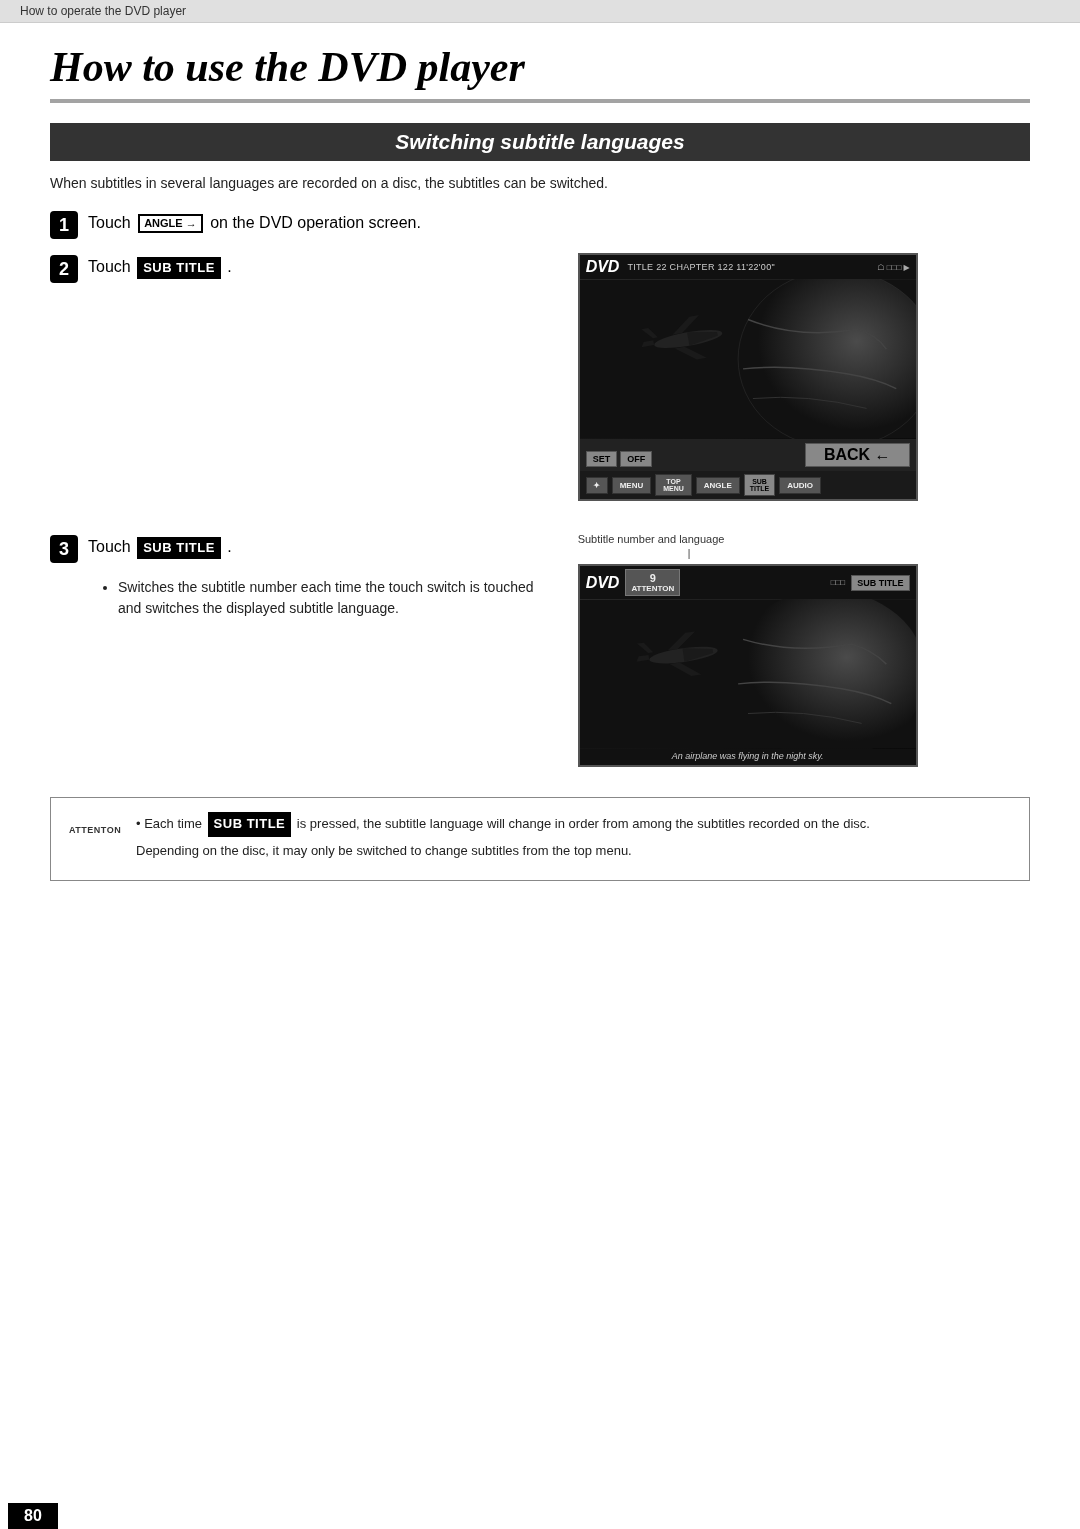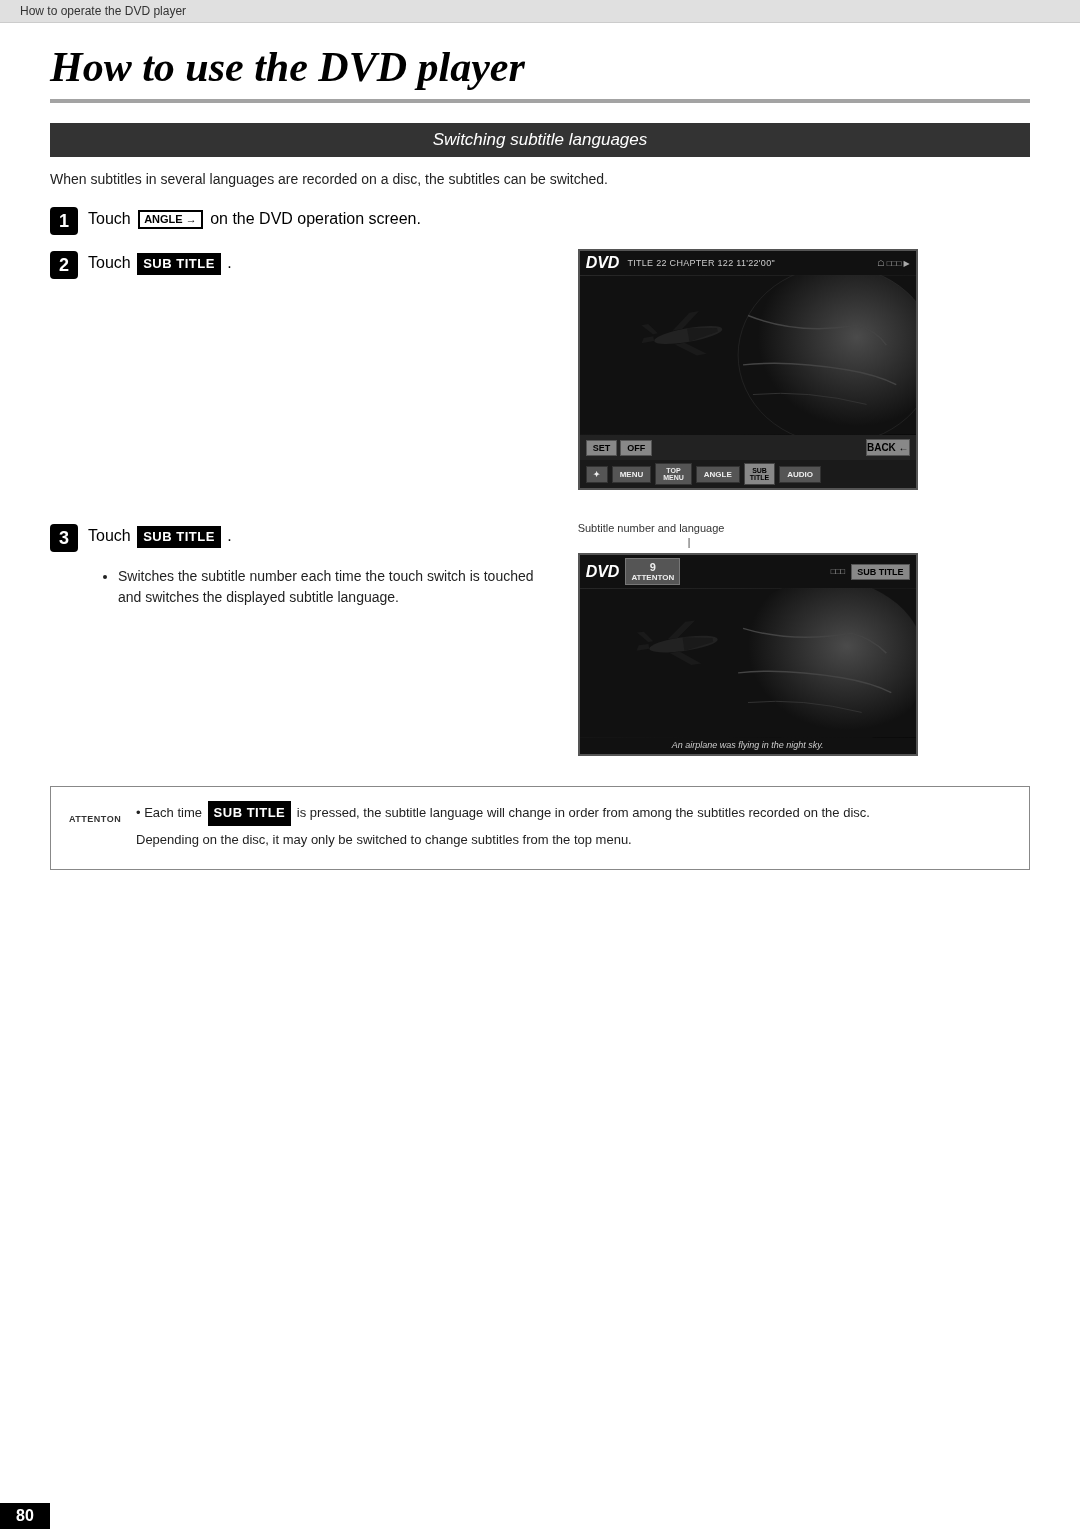--- a/index.html
+++ b/index.html
@@ -36,22 +36,22 @@
       padding-bottom: 8px;
       margin-bottom: 20px;
     }
 
     
     .section-banner {
       background: #333;
       color: #fff;
       text-align: center;
       padding: 7px 20px;
-      font-size: 17px;
-      font-weight: normal;
+      font-size: 21px;
+      font-weight: bold;
       font-style: italic;
       margin-bottom: 14px;
     }
 
     
     .intro-text {
       font-size: 14px;
       margin-bottom: 18px;
       color: #222;
     }
@@ -199,23 +199,23 @@
       font-weight: bold;
       padding: 2px 6px;
       border: 1px solid #555;
       min-width: 30px;
       text-align: center;
     }
 
     .dvd-btn-back {
       background: #888;
       color: #000;
-      font-size: 10px;
-      font-weight: bold;
-      padding: 2px 0;
+      font-size: 16px;
+      font-weight: bold;
+      padding: 2px 18px;
       border: 1px solid #555;
       margin-left: auto;
     }
 
     .dvd-btn-row {
       display: flex;
       gap: 4px;
       padding: 3px 6px;
       background: #1a1a1a;
       align-items: center;
@@ -356,21 +356,21 @@
     }
 
     .note-text p {
       margin-bottom: 4px;
     }
 
     
     .page-number-bar {
       position: absolute;
       bottom: 0;
-      left: 0;
+      left: 8px;
       right: 0;
       display: flex;
       align-items: center;
     }
 
     .page-number-box {
       background: #000;
       color: #fff;
       font-size: 16px;
       font-weight: bold;

